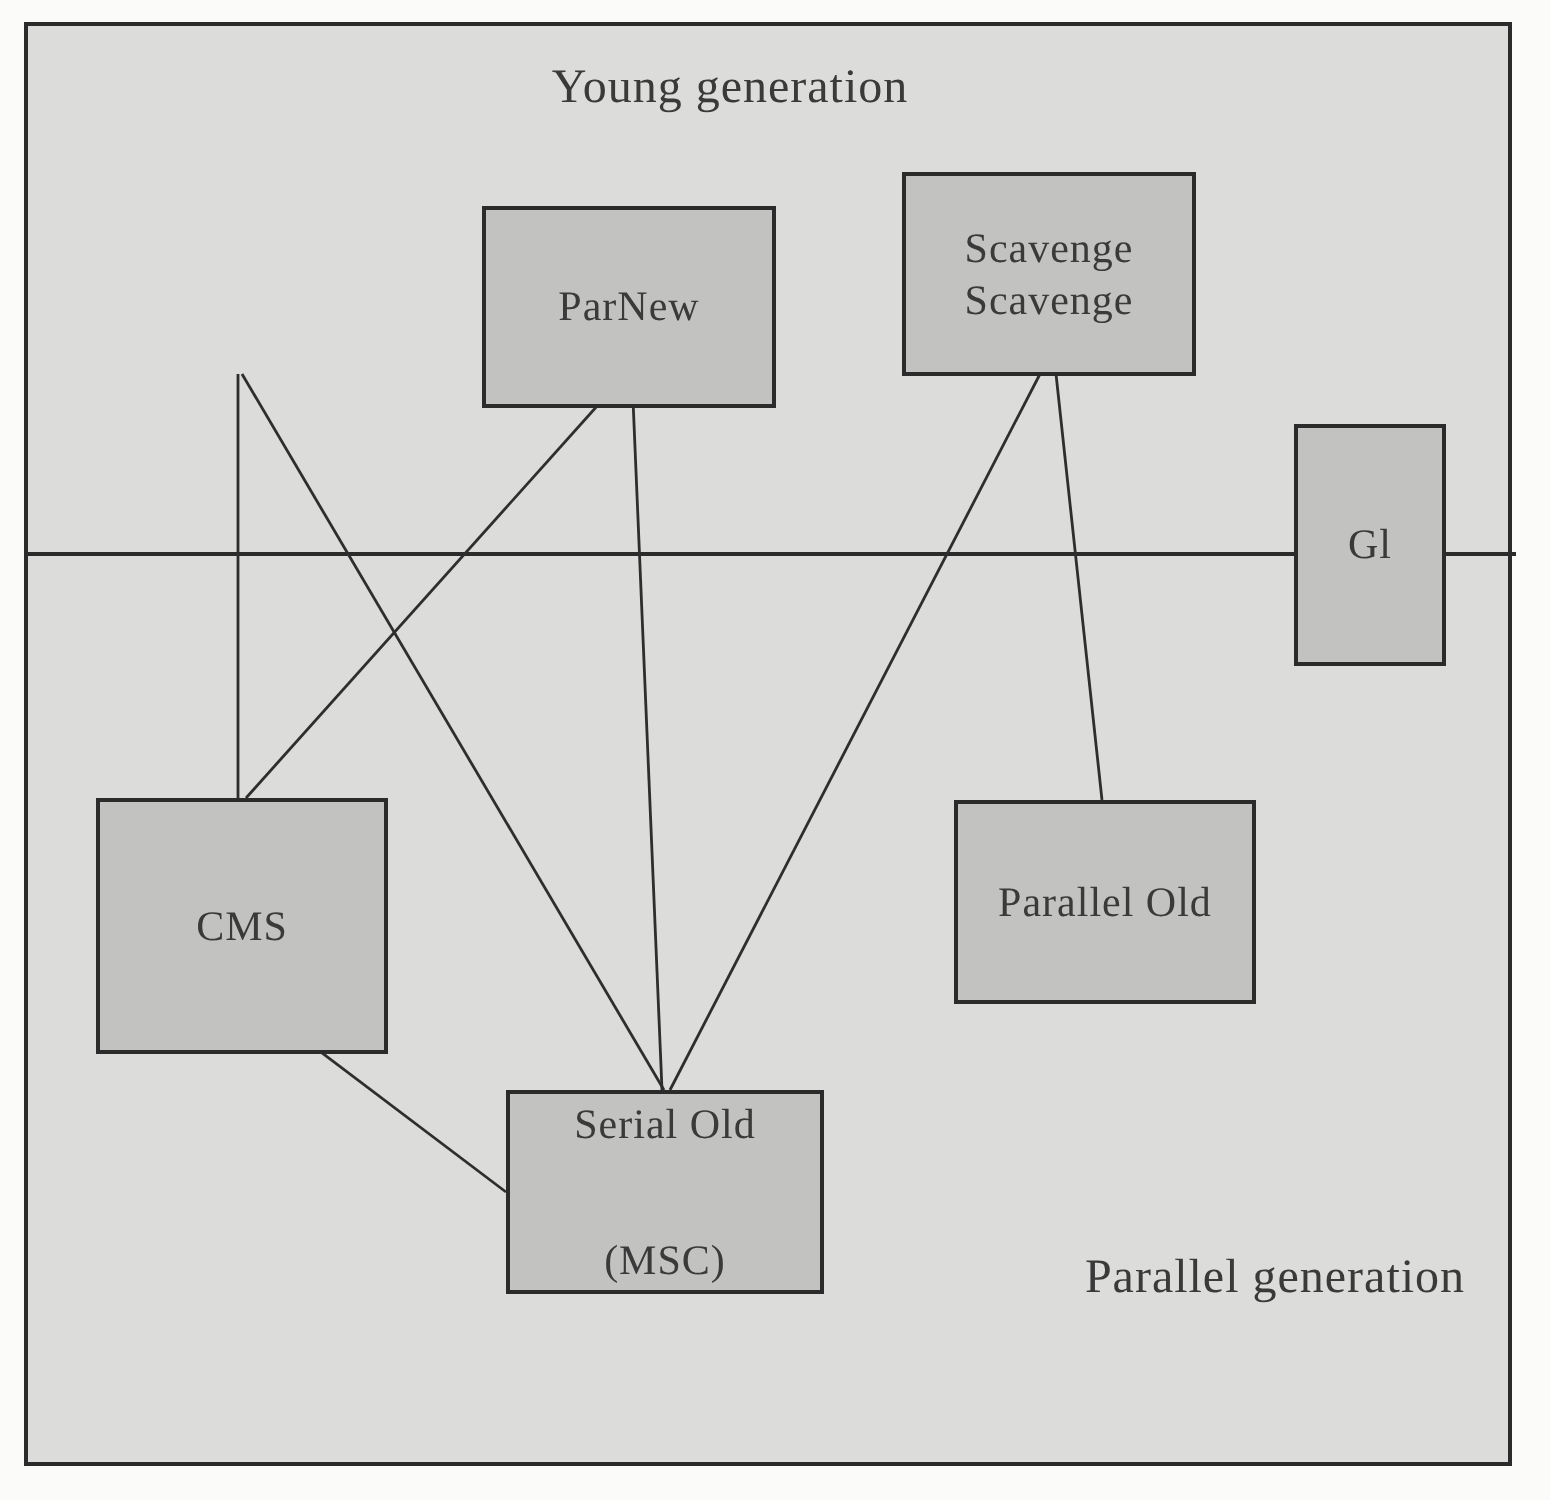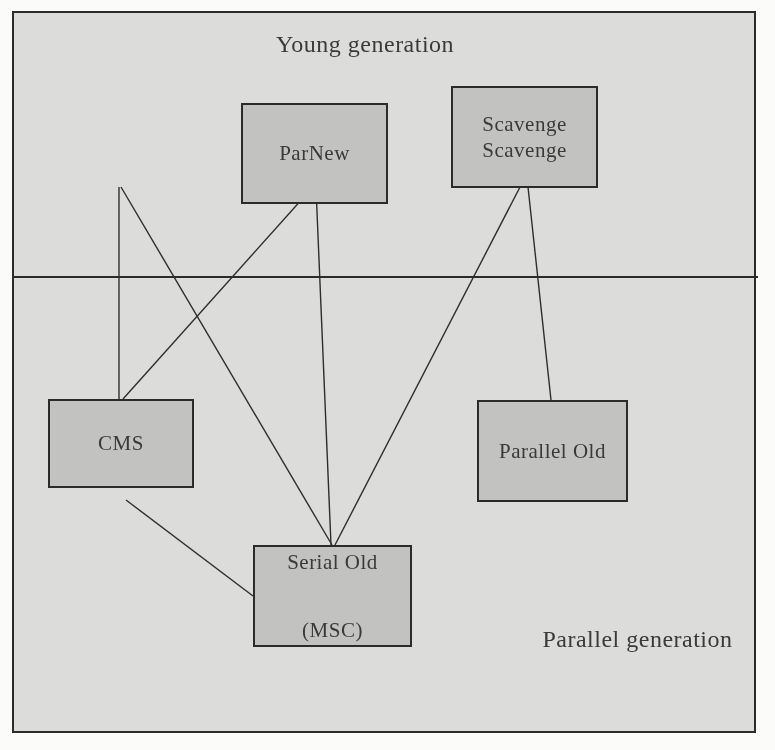--- a/index.html
+++ b/index.html
@@ -52,21 +52,21 @@
     color: #3a3a3a;
     font-size: 24px;
     text-align: center;
     letter-spacing: 0.5px;
     white-space: nowrap;
   }
   .box-serial            { left: 41px;  top: 87px;  width: 159px; height: 100px; }
   .box-parnew            { left: 241px; top: 87px;  width: 147px; height: 101px; margin-top: 16px; }
   .box-parallel-scavenge { left: 451px; top: 86px;  width: 147px; height: 102px; }
   .box-g1                { left: 647px; top: 212px; width: 76px;  height: 121px; }
-  .box-cms               { left: 48px;  top: 399px; width: 146px; height: 89px; }
+  .box-cms               { left: 48px;  top: 399px; width: 146px; height: 128px; }
   .box-parallel-old      { left: 477px; top: 400px; width: 151px; height: 102px; }
   .box-serial-old        { left: 253px; top: 545px; width: 159px; height: 102px; gap: 41px; }
   .label-young   { left: 220px; top: 31px;  width: 290px; }
   .label-tenured { left: 500px; top: 626px; width: 275px; }
 </style>
 </head>
 <body>
 
 <div class="canvas">
 
@@ -90,20 +90,23 @@
 
   <div class="gc-box box-parnew">
     <span>ParNew</span>
   </div>
 
   <div class="gc-box box-parallel-scavenge">
     <span>Scavenge</span>
     <span>Scavenge</span>
   </div>
 
+  <div class="gc-box box-g1">
+    <span>Gl</span>
+  </div>
 
   <div class="gc-box box-cms">
     <span>CMS</span>
   </div>
 
   <div class="gc-box box-parallel-old">
     <span>Parallel Old</span>
   </div>
 
   <div class="gc-box box-serial-old">

